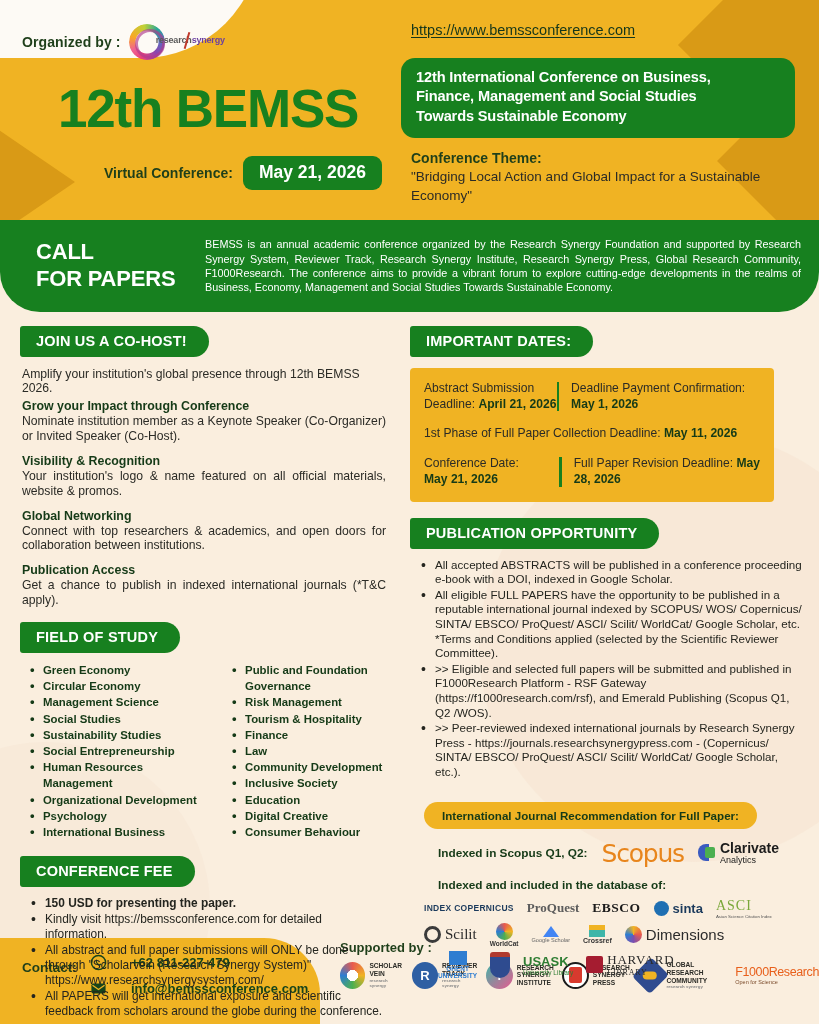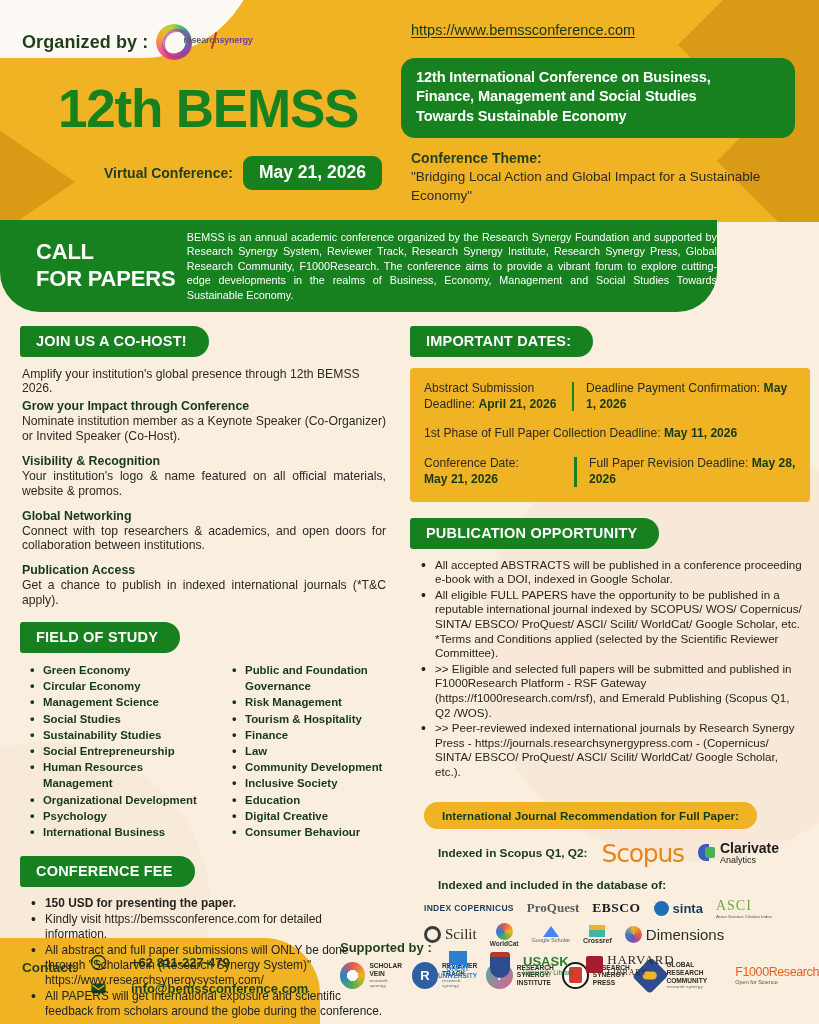--- a/index.html
+++ b/index.html
@@ -48,21 +48,21 @@
     background: #fdfaf5;
     border-bottom-right-radius: 120px;
     border-bottom-left-radius: 0;
   }
   .organized-row {
     position: absolute; left: 22px; top: 22px;
     display: flex; align-items: center; gap: 8px;
     z-index: 5;
   }
   .organized-label {
-    font-size: 18px; font-weight: bold; color: #1f3f1a;
+    font-size: 14px; font-weight: bold; color: #1f3f1a;
     letter-spacing: .1px;
   }
   .rs-logo { position: relative; width: 104px; height: 40px; }
   .rs-ring {
     position: absolute; left: 0; top: 2px;
     width: 36px; height: 36px; border-radius: 50%;
     border: 4px solid transparent;
     background:
       conic-gradient(from 200deg,
         #e8417a 0deg, #f06292 40deg, #f9a825 90deg,
@@ -123,21 +123,21 @@
     font-size: 17.5px; font-weight: bold;
     padding: 6px 16px 7px 16px; border-radius: 9px;
   }
 
   .theme-box { position: absolute; left: 411px; top: 150px; width: 392px; }
   .theme-title { font-size: 14px; font-weight: bold; color: #1f3f1a; margin-bottom: 2px; }
   .theme-text { font-size: 13.5px; color: #2b2b26; line-height: 1.38; }
 
   
   .cfp-band {
-    position: relative; width: 717px; height: 92px;
+    position: relative; width: 819px; height: 92px;
     background: #17801f;
     border-bottom-left-radius: 40px;
     border-bottom-right-radius: 40px;
     margin-top: -2px;
     display: flex; align-items: center;
   }
   .cfp-heading {
     color: #fff; font-weight: bold; font-size: 22px; line-height: 1.22;
     margin-left: 36px; width: 165px; letter-spacing: -.2px;
   }
@@ -180,21 +180,21 @@
   .blk { margin: 0 0 10px 2px; }
   .blk h4 { font-size: 12.4px; color: #153a17; font-weight: bold; margin-bottom: 1px; }
   .blk p { font-size: 12.2px; color: #2b2b26; line-height: 1.22; text-align: justify; }
 
   
   .dates-panel {
     margin-top: 11px;
     background: #f0b323;
     border-radius: 4px;
     padding: 13px 14px 14px 14px;
-    width: 400px;
+    width: 364px;
   }
   .dates-row { display: flex; margin-bottom: 14px; }
   .dates-row:last-child { margin-bottom: 0; }
   .dates-cell { font-size: 12.1px; color: #2b2b26; line-height: 1.3; }
   .dates-cell b { color: #153a17; }
   .dates-cell.first { width: 172px; }
   .divider {
     width: 3px; background: #17801f; margin: 1px 12px 1px 0;
     align-self: stretch;
   }

